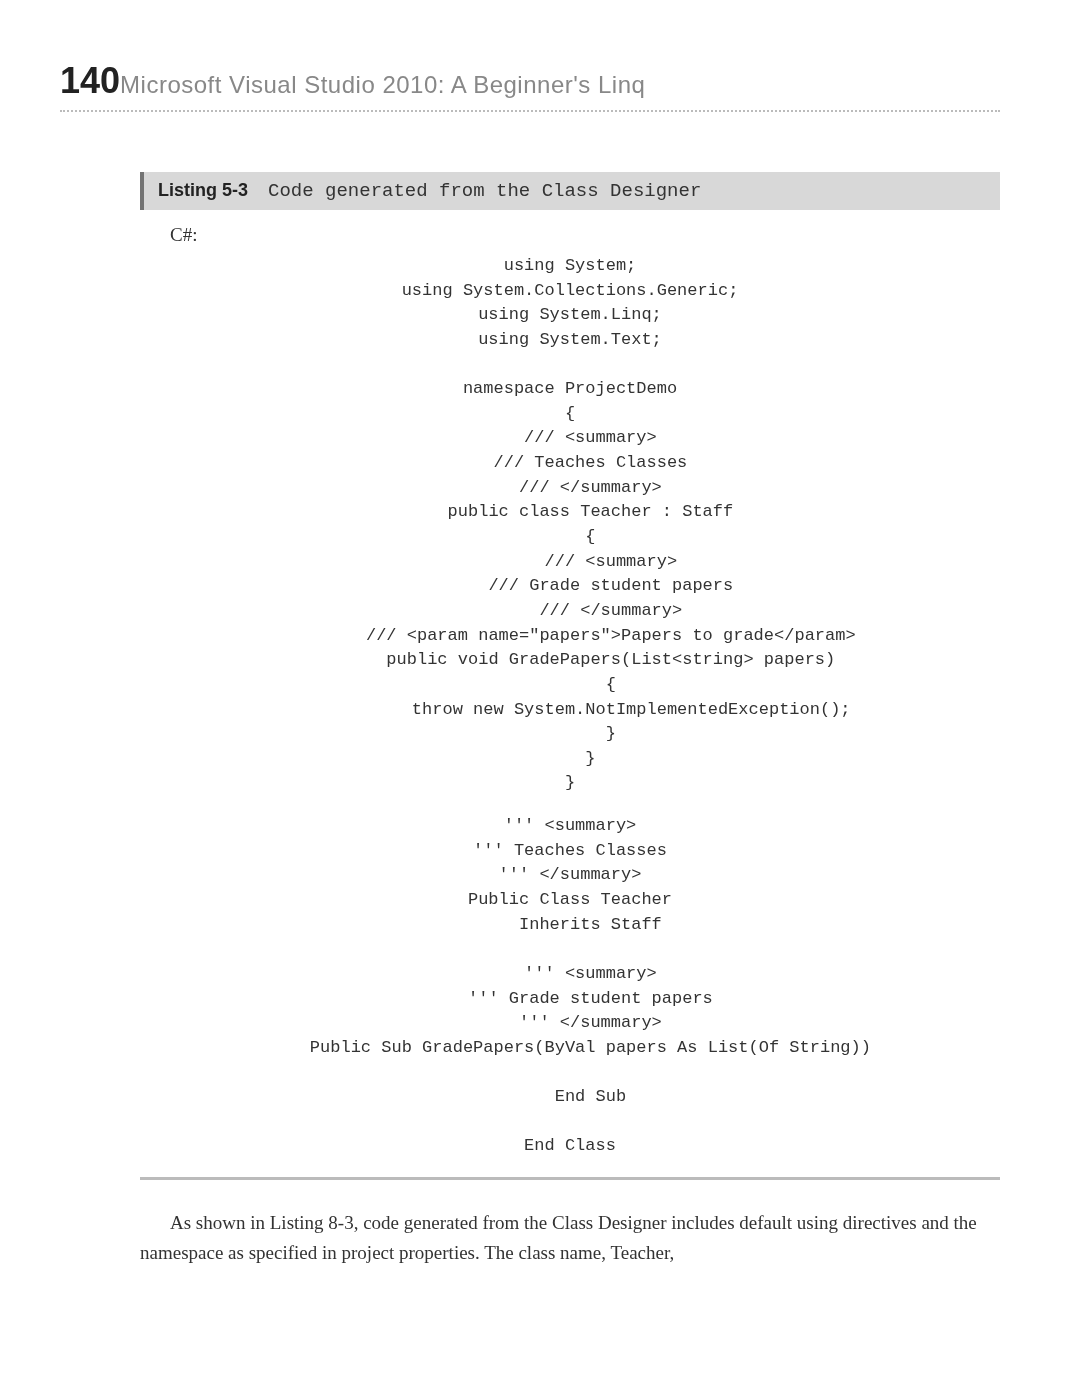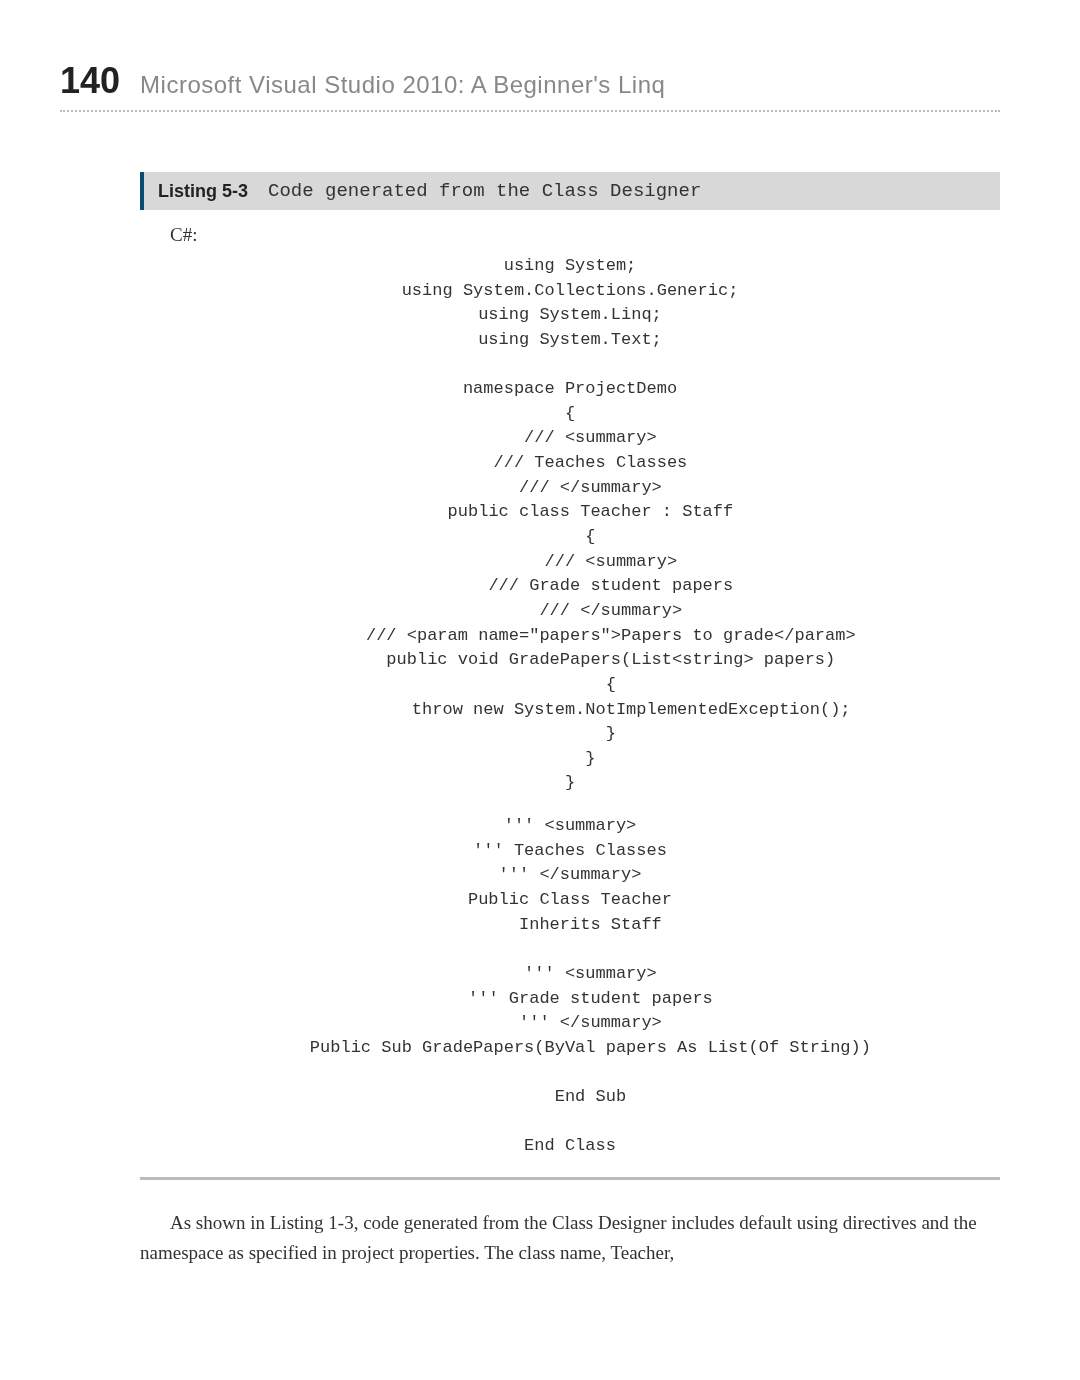--- a/index.html
+++ b/index.html
@@ -18,44 +18,43 @@
     .header-row {
       display: flex;
       align-items: baseline;
       margin-bottom: 8px;
     }
     .page-number {
       font-family: 'Arial Narrow', Arial, sans-serif;
       font-size: 36px;
       font-weight: bold;
       color: #222222;
-      margin-right: 20px;
     }
     .book-title {
       font-family: 'Arial Narrow', 'Helvetica Neue', Arial, sans-serif;
       font-size: 24px;
       font-weight: 300;
       color: #888888;
       letter-spacing: 0.5px;
     }
     .header-underline {
       border-bottom: 2px dotted #bbbbbb;
       margin-bottom: 60px;
       margin-left: 0;
     }
     .content {
       margin-left: 80px;
     }
     .listing-header {
       background: #d8d8d8;
       padding: 8px 14px;
-      border-left: 4px solid #0c4a6e;
+      border-left: 4px solid #737373;
       margin-bottom: 14px;
       display: flex;
-      align-items: center;
+      align-items: flex-start;
     }
     .listing-label {
       font-family: 'Arial Narrow', Arial, sans-serif;
       font-weight: bold;
       font-size: 18px;
       color: #222222;
       margin-right: 20px;
     }
     .listing-title {
       font-family: Liberation Mono, monospace;
@@ -146,16 +145,16 @@
     ''' &lt;/summary&gt;
     Public Sub GradePapers(ByVal papers As List(Of String))
 
     End Sub
 
 End Class</div>
 
   <div class="section-divider"></div>
 
   <p class="body-text">
-    <span>As shown in Listing 1-3, code generated from the Class Designer includes default </span><span class="italic">using</span><span> directives and the namespace as specified in project properties. The class name, </span><span class="italic">Teacher,</span>
+    <span>As shown in Listing 8-3, code generated from the Class Designer includes default </span><span class="italic">using</span><span> directives and the namespace as specified in project properties. The class name, </span><span class="italic">Teacher,</span>
   </p>
 
 </div>
 
 </body></html>

